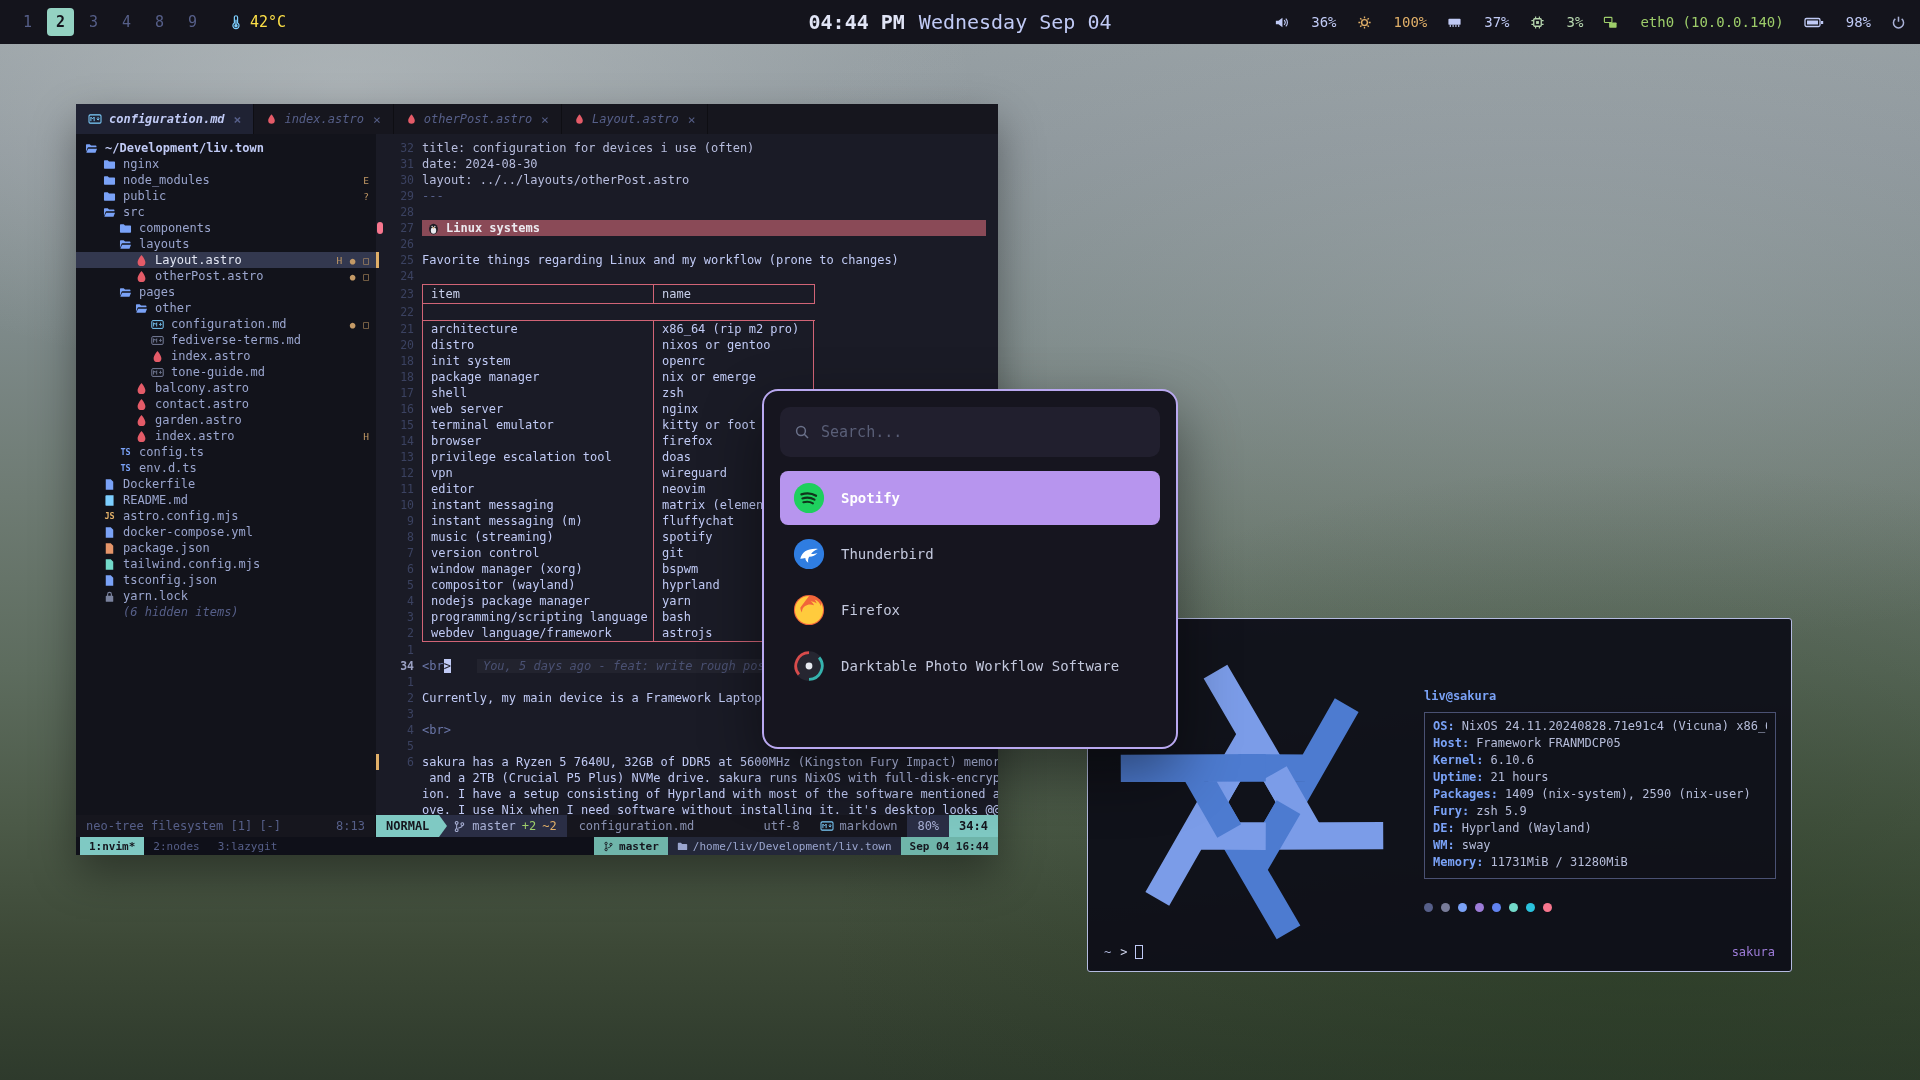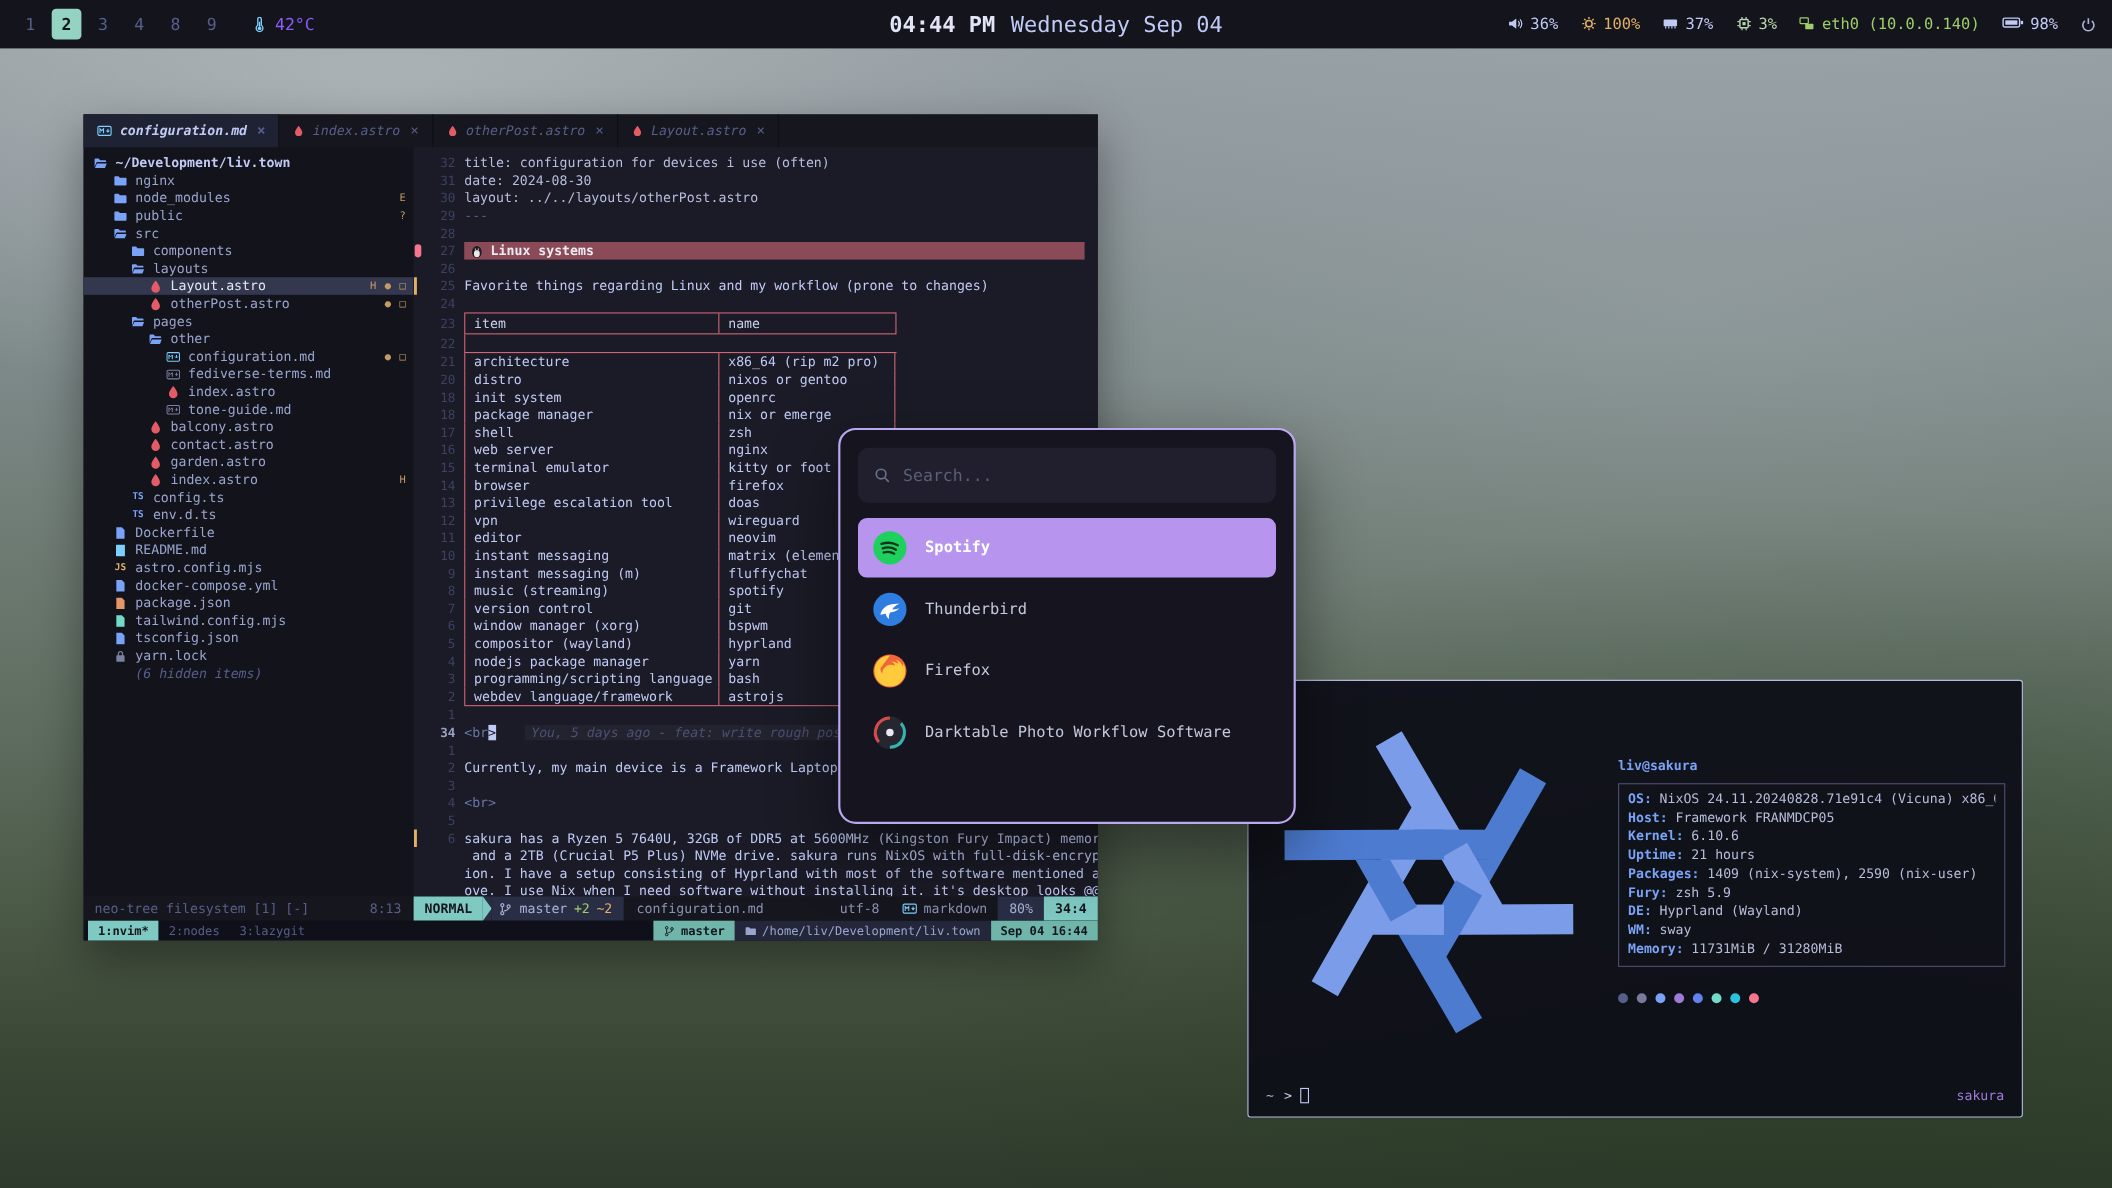--- a/index.html
+++ b/index.html
@@ -14,27 +14,27 @@
     position:relative;
   }
   svg{display:block}
   .defs{position:absolute;width:0;height:0;overflow:hidden}
 
   
   .topbar{position:absolute;left:0;top:0;right:0;height:44px;background:#14141c;display:flex;align-items:center;padding:0 14px;gap:6px;z-index:50;color:#c0caf5}
   .workspaces{display:flex;gap:6px;align-items:center}
   .ws{width:27px;height:28px;display:flex;align-items:center;justify-content:center;color:#565f89;font-size:15px;border-radius:4px}
   .ws.active{background:#94d2c2;color:#14141c;font-weight:bold}
-  .temp{margin-left:16px;display:flex;gap:7px;align-items:center;font-size:15px;color:#8b5cf6}
+  .temp{margin-left:16px;display:flex;gap:7px;align-items:center;font-size:15px;color:#fde047}
   .temp .micon{color:#7dcfff}
   .clock{position:absolute;left:50%;transform:translateX(-50%);font-size:20px;display:flex;gap:14px}
   .ctime{font-weight:bold;color:#e0e4f5}
   .cdate{color:#c0caf5}
   .modules{margin-left:auto;display:flex;gap:20px;align-items:center;font-size:14px}
-  .module{display:flex;align-items:flex-start;gap:6px}
+  .module{display:flex;align-items:center;gap:22px}
   .micon{width:15px;height:15px;fill:currentColor;color:inherit}
   .micon-b{width:20px;height:13px;fill:currentColor}
   .m-backlight{color:#e0af68}
   .m-memory{color:#c0caf5}
   .m-cpu{color:#b8d8b0}
   .m-network{color:#9ece6a}
   .m-battery{color:#c0caf5}
   .m-power{color:#a9b1d6}
 
   
@@ -125,21 +125,21 @@
   
   .launcher{position:absolute;left:762px;top:389px;width:416px;height:360px;background:#16151f;border:2px solid #b9a8f0;border-radius:16px;z-index:40;box-shadow:0 24px 60px rgba(0,0,0,.45);overflow:hidden;padding:16px}
   .searchbox{height:50px;background:#211f2e;border-radius:10px;display:flex;align-items:center;gap:11px;padding:0 14px;color:#5a5f78;font-size:15px}
   .sicon{width:16px;height:16px;color:#6a7089}
   .litems{margin-top:14px;display:flex;flex-direction:column;gap:2px}
   .litem{height:54px;flex:none;display:flex;align-items:center;gap:15px;padding:0 12px;border-radius:8px;color:#c3c8dd;font-size:14px}
   .litem.selected{background:#b795ee;color:#ffffff;font-weight:bold}
   .appicon{width:34px;height:34px;flex:none}
 
   
-  .terminal{position:absolute;left:1134px;top:618px;width:705px;height:398px;background:rgba(14,15,24,.95);border:1px solid #b4bbe0;border-radius:3px;z-index:20;font-size:12px}
+  .terminal{position:absolute;left:1087px;top:618px;width:705px;height:354px;background:rgba(14,15,24,.95);border:1px solid #b4bbe0;border-radius:3px;z-index:20;font-size:12px}
   .nix-logo{position:absolute;left:14px;top:22px;width:300px;height:322px}
   .nixA{stroke:#7b9ce8}
   .nixB{stroke:#4d7bd0}
   .ffetch{position:absolute;left:336px;top:70px;width:352px}
   .fftitle{color:#7aa2f7;font-weight:bold;margin-bottom:9px}
   .ffbox{border:1px solid #4a5173;padding:6px 8px}
   .ffrow{height:17px;display:flex;white-space:pre;overflow:hidden}
   .fflabel{color:#7aa2f7;font-weight:bold;margin-right:7px}
   .ffval{color:#b6bdda}
   .ffpalette{margin-top:24px;display:flex;gap:8px}

